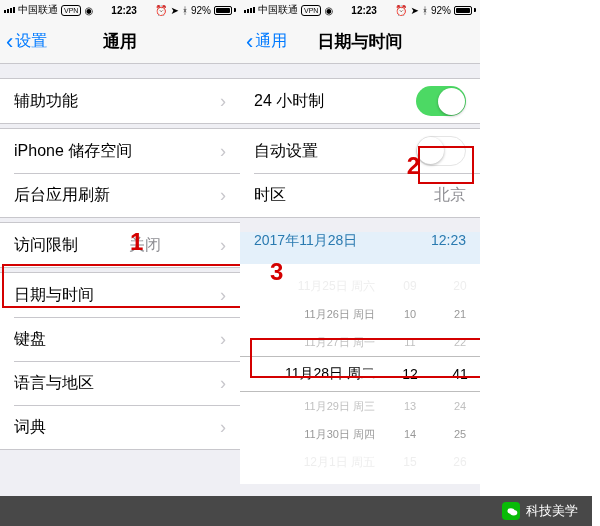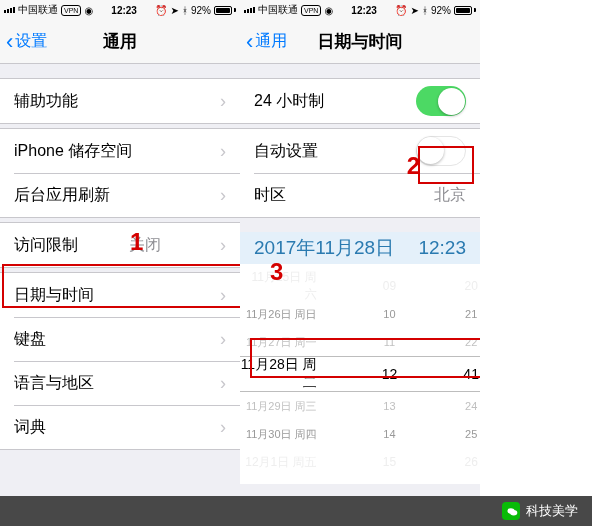--- a/index.html
+++ b/index.html
@@ -34,27 +34,27 @@
   .row .chevron { margin-left:auto; color:#c8c7cc; font-size:18px; }
   .row .value { margin-left:auto; color:#8e8e93; font-size:16px; margin-right:8px; }
 
   .toggle { margin-left:auto; width:50px; height:30px; border-radius:15px; position:relative; }
   .toggle.on { background:#4cd964; }
   .toggle.off { background:#fff; border:1.5px solid #e5e5e5; }
   .knob { width:27px; height:27px; background:#fff; border-radius:50%; position:absolute; top:1.5px; box-shadow:0 1px 3px rgba(0,0,0,.3); }
   .toggle.on .knob { right:1.5px; }
   .toggle.off .knob { left:0px; top:0px; }
 
-  .subheader { height:32px; display:flex; align-items:center; justify-content:space-between; padding:0 14px; background:#e4f0fa; color:#8e8e93; font-size:19px; margin-top:14px;}
+  .subheader { height:32px; display:flex; align-items:flex-start; justify-content:space-between; padding:0 14px; background:#e4f0fa; color:#8e8e93; font-size:14px; margin-top:14px;}
   .subheader .dt { color:#2a7ab0; } .subheader .tm { color:#2a7ab0; }
 
   .picker { background:#fff; padding:8px 0; }
   .picker-row { display:flex; justify-content:center; gap:20px; font-size:11px; color:#c0c0c0; height:28px; align-items:center; }
   .picker-row .date { width:130px; text-align:right; }
-  .picker-row .h, .picker-row .m { width:30px; text-align:center;margin-left:44px; }
+  .picker-row .h, .picker-row .m { width:30px; text-align:center; }
   .picker-row.sel { color:#000; font-size:14px; border-top:0.5px solid #bdbdbd; border-bottom:0.5px solid #bdbdbd; height:36px; }
   .picker-row.fade1 { color:#999; } .picker-row.fade3 { color:#eee; font-size:12px;}
 
   .annot { position:absolute; font-size:24px; font-weight:700; color:#d40000; font-family:Arial; z-index:50; }
   .redbox { position:absolute; border:2px solid #d40000; z-index:40; pointer-events:none; }
 
   .bottom-banner { position:absolute; bottom:0; left:0; right:8px; height:30px; background:rgba(40,40,40,.85); color:#fff; display:flex; align-items:center; justify-content:flex-end; padding:0 14px; font-size:13px; gap:6px;}
   .wechat-icon { width:18px; height:18px; border-radius:4px; background:#09bb07; display:inline-flex; align-items:center; justify-content:center; }
   .wechat-icon::before { content:""; width:8px; height:6px; background:#fff; border-radius:50% 50% 50% 50%; box-shadow:3px 2px 0 0 #fff; transform:scale(.9);}
 </style>

